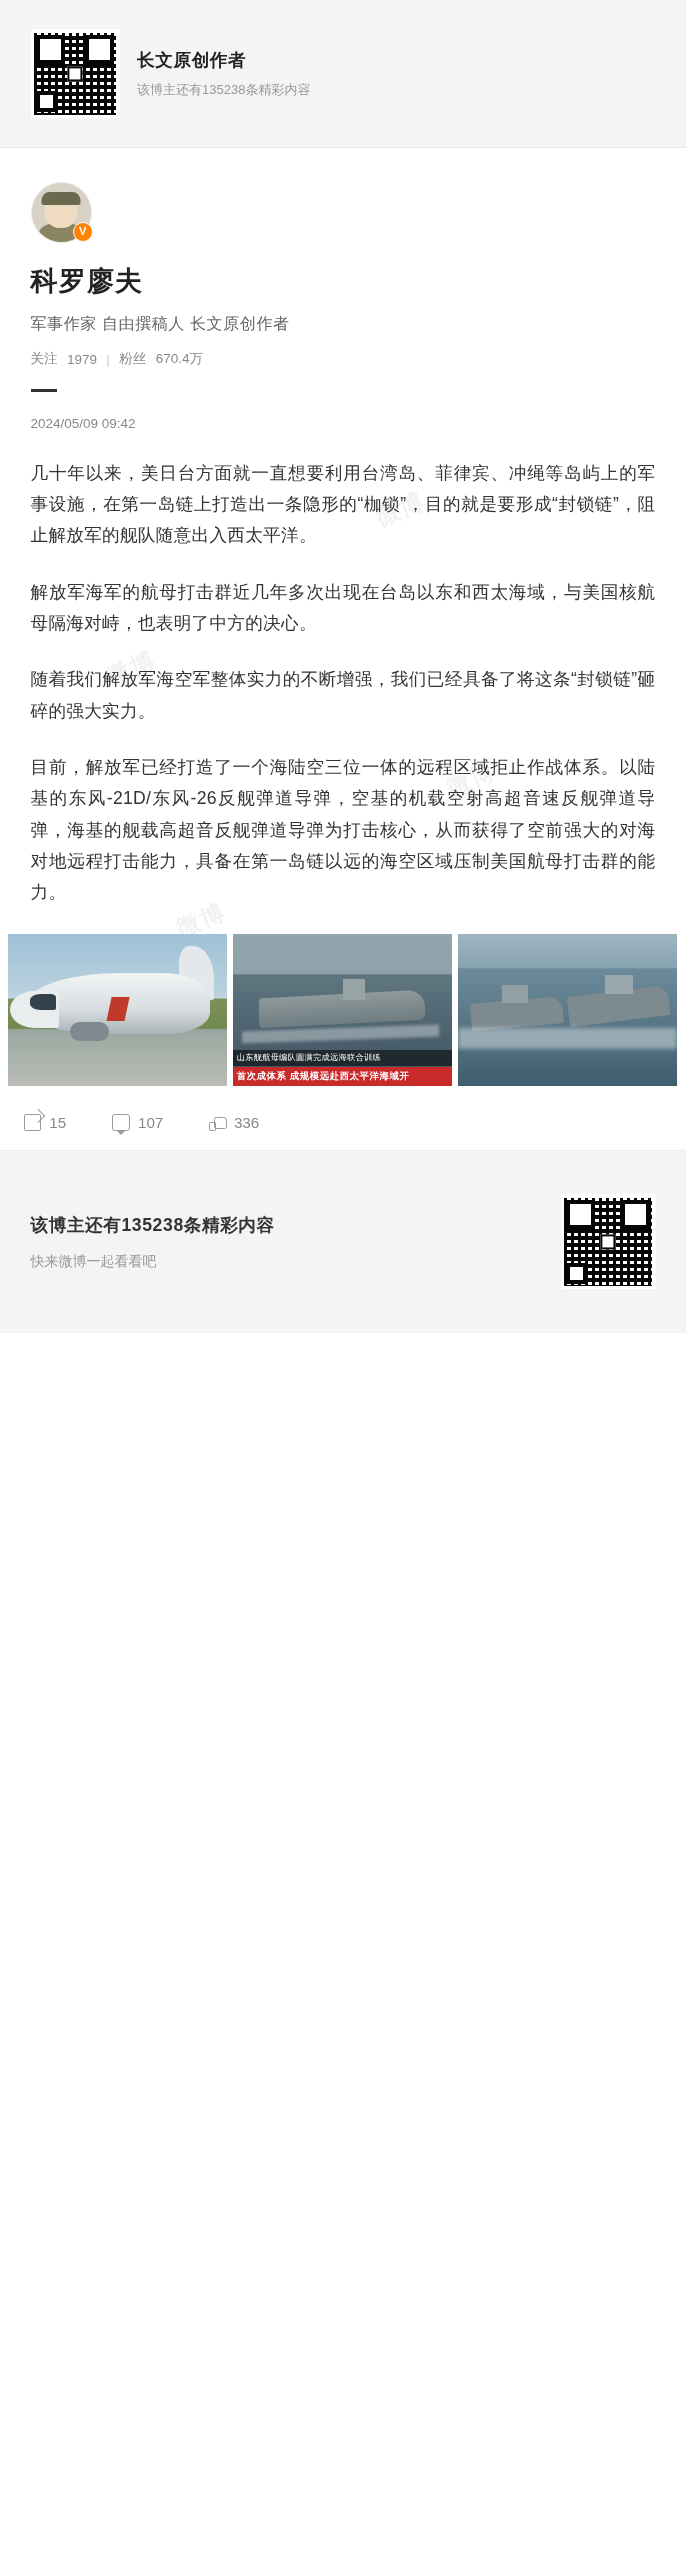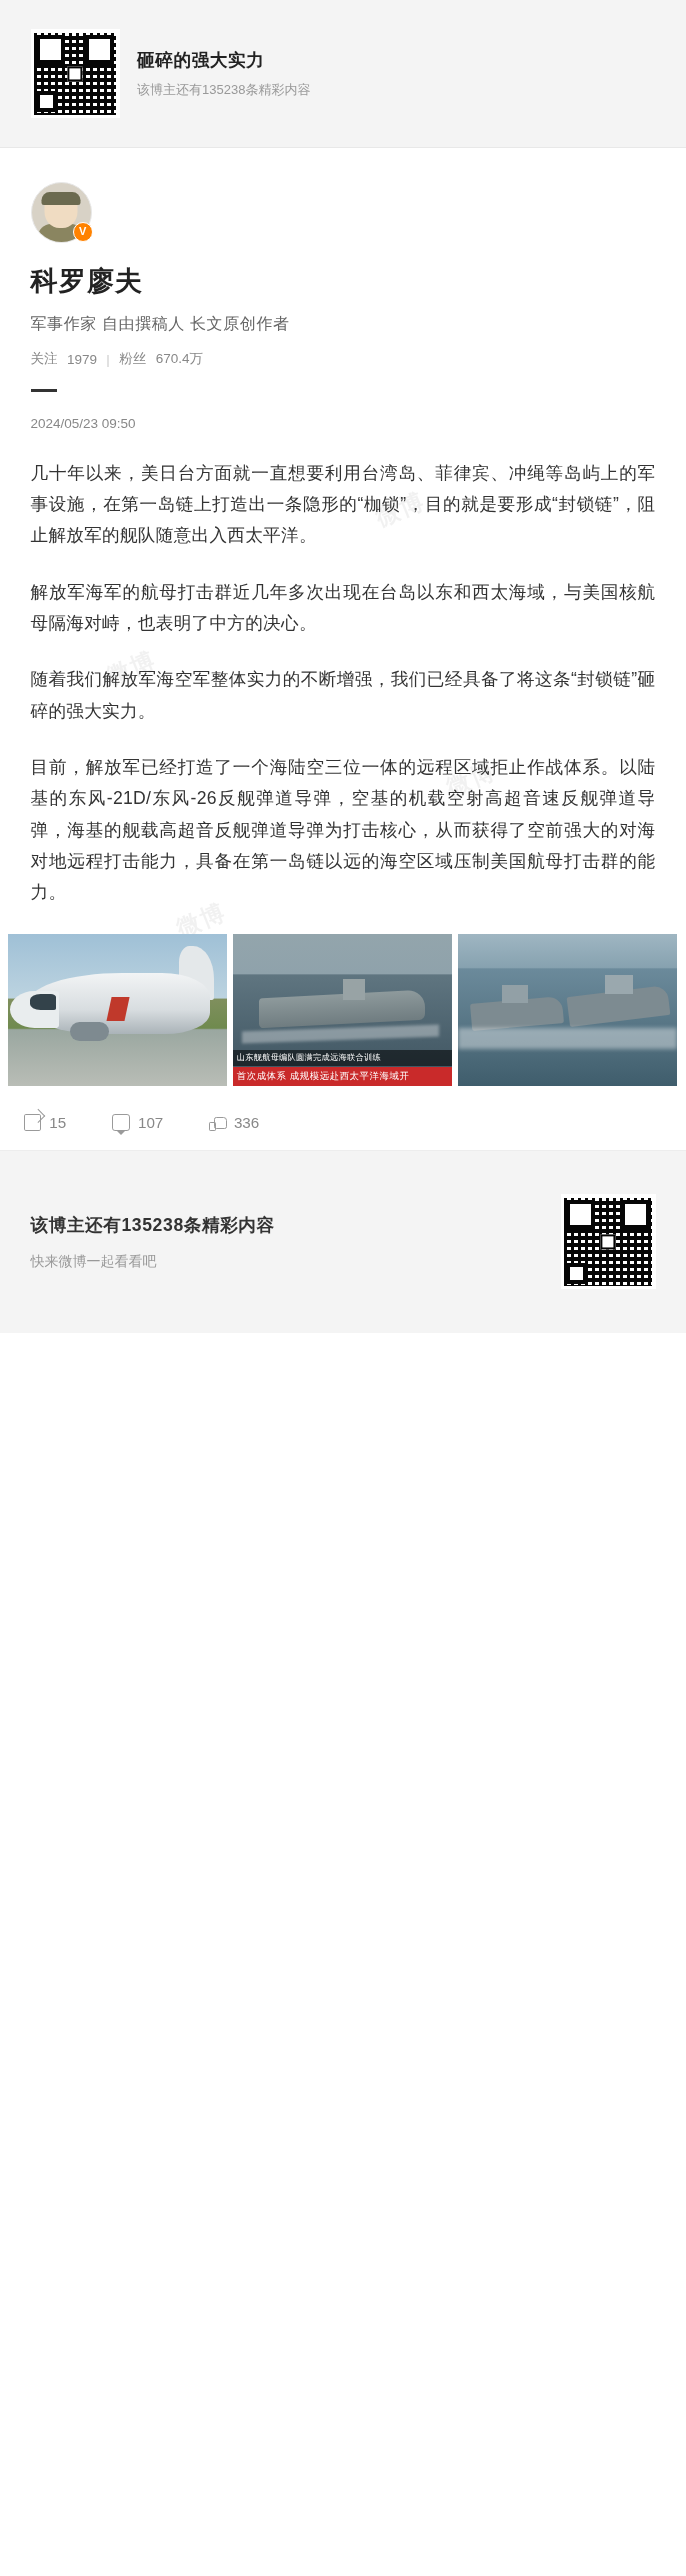--- a/index.html
+++ b/index.html
@@ -314,21 +314,21 @@
     white-space: nowrap;
     overflow: hidden;
   }
   .img2-cap2 {
     position: absolute;
     left: 0; right: 0;
     bottom: 0;
     background: #c92a2a;
     color: #ffffff;
     font-size: 9.4px;
-    font-weight: normal;
+    font-weight: bold;
     padding: 2.9px 3.5px;
     letter-spacing: 0.6px;
     white-space: nowrap;
     overflow: hidden;
   }
   
   .img3 {
     background: linear-gradient(180deg, #9fb6c2 0%, #87a2b0 22%, #6b8a9b 23%, #52707f 70%, #3f5d6c 100%);
   }
   .img3 .ship-a, .img3 .ship-b {
@@ -468,21 +468,21 @@
 <div class="page">
 
   <div class="top-banner">
     <div class="qr-small">
       <div class="qr-inner">
         <span class="qr-corner-bl"></span>
         <span class="qr-center-dot"></span>
       </div>
     </div>
     <div class="top-banner-texts">
-      <div class="banner-title">砸碎的强大实力</div>
+      <div class="banner-title">长文原创作者</div>
       <div class="banner-sub">该博主还有135238条精彩内容</div>
     </div>
   </div>
 
   <div class="profile">
     <div class="avatar-wrap">
       <div class="avatar">
         <span class="avatar-body"></span>
         <span class="avatar-face"></span>
         <span class="avatar-hat"></span>
@@ -496,21 +496,21 @@
     <div class="counts">
       <span>关注</span>
       <span class="num">1979</span>
       <span class="divider">|</span>
       <span>粉丝</span>
       <span class="num">670.4万</span>
     </div>
 
     <div class="hr-short"></div>
 
-    <div class="timestamp">2024/05/23 09:50</div>
+    <div class="timestamp">2024/05/09 09:42</div>
   </div>
 
   <div class="post">
     <div class="wm" style="left:375px; top:35px;">微博</div>
     <div class="wm" style="left:106px; top:194px;">微博</div>
     <div class="wm" style="left:446px; top:305px;">微博</div>
     <div class="wm" style="left:176px; top:446px;">微博</div>
     <div class="wm" style="left:516px; top:592px;">微博</div>
 
     <p>几十年以来，美日台方面就一直想要利用台湾岛、菲律宾、冲绳等岛屿上的军事设施，在第一岛链上打造出一条隐形的“枷锁”，目的就是要形成“封锁链”，阻止解放军的舰队随意出入西太平洋。</p>

